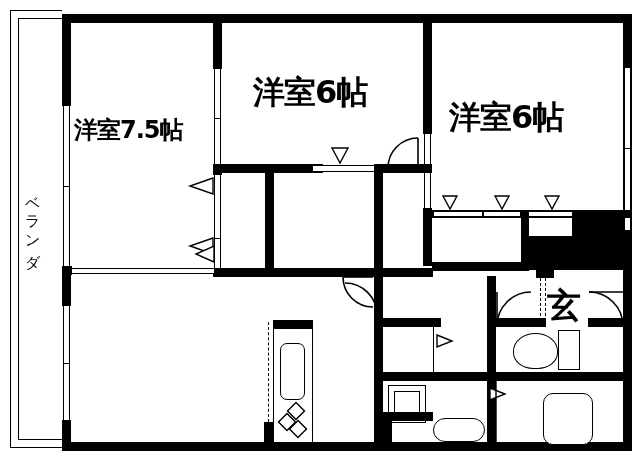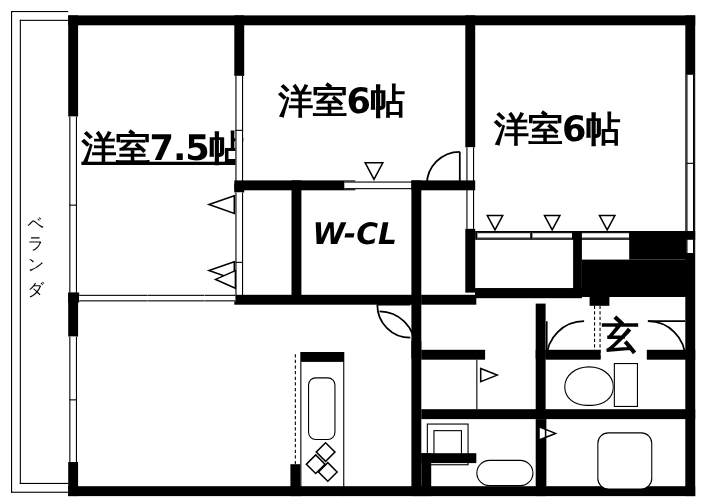--- a/index.html
+++ b/index.html
@@ -72,21 +72,21 @@
   <div class="wall" style="left:623px;top:14px;width:9px;height:437px;"></div>
 
   <div class="wall" style="left:62px;top:14px;width:9px;height:92px;"></div>
   <div class="win-v" style="left:63px;top:106px;width:7px;height:160px;background:#fff;"></div>
   <div class="tick-v" style="left:63px;top:186px;width:7px;"></div>
   <div class="wall" style="left:62px;top:266px;width:9px;height:40px;"></div>
   <div class="win-v" style="left:63px;top:306px;width:7px;height:114px;background:#fff;"></div>
   <div class="tick-v" style="left:63px;top:363px;width:7px;"></div>
   <div class="wall" style="left:62px;top:420px;width:9px;height:31px;"></div>
 
-  <div class="label" style="left:74px;top:118px;font-size:32px;text-decoration:underline;">洋室7.5帖</div>
+  <div class="label" style="left:74px;top:118px;font-size:24px;">洋室7.5帖</div>
 
   <div class="wall" style="left:213px;top:14px;width:9px;height:55px;"></div>
 
   <div class="slide-v" style="left:214px;top:69px;width:7px;height:98px;"></div>
   <div class="tick-v" style="left:214px;top:118px;width:7px;"></div>
   <div class="wall" style="left:213px;top:167px;width:9px;height:8px;"></div>
   <div class="slide-v" style="left:214px;top:175px;width:7px;height:98px;"></div>
   <div class="tick-v" style="left:214px;top:238px;width:7px;"></div>
 
   <div class="label" style="left:253px;top:76px;font-size:32px;">洋室6帖</div>
@@ -110,21 +110,20 @@
   <div class="slide-h" style="left:484px;top:211px;width:36px;height:6px;"></div>
   <div class="slide-h" style="left:528px;top:211px;width:44px;height:6px;"></div>
 
   <div class="wall" style="left:521px;top:210px;width:8px;height:60px;"></div>
   <div class="wall" style="left:572px;top:210px;width:52px;height:26px;"></div>
   <div class="wall" style="left:529px;top:236px;width:95px;height:34px;"></div>
   <div class="wall" style="left:432px;top:262px;width:97px;height:9px;"></div>
 
   <div class="wall" style="left:265px;top:164px;width:9px;height:110px;"></div>
   <div class="wall" style="left:374px;top:164px;width:9px;height:110px;"></div>
-  <div class="label lab-wcl" style="left:284px;top:200px;font-size:27px;">W-CL</div>
 
   <div class="wall" style="left:213px;top:268px;width:170px;height:9px;"></div>
 
   <div class="wall" style="left:374px;top:268px;width:9px;height:58px;"></div>
   <div class="wall" style="left:374px;top:310px;width:9px;height:141px;"></div>
 
 
   <div class="wall" style="left:62px;top:266px;width:10px;height:9px;"></div>
   <div class="slide-h" style="left:72px;top:268px;width:62px;height:6px;"></div>
   <div class="slide-h" style="left:134px;top:268px;width:52px;height:6px;"></div>

